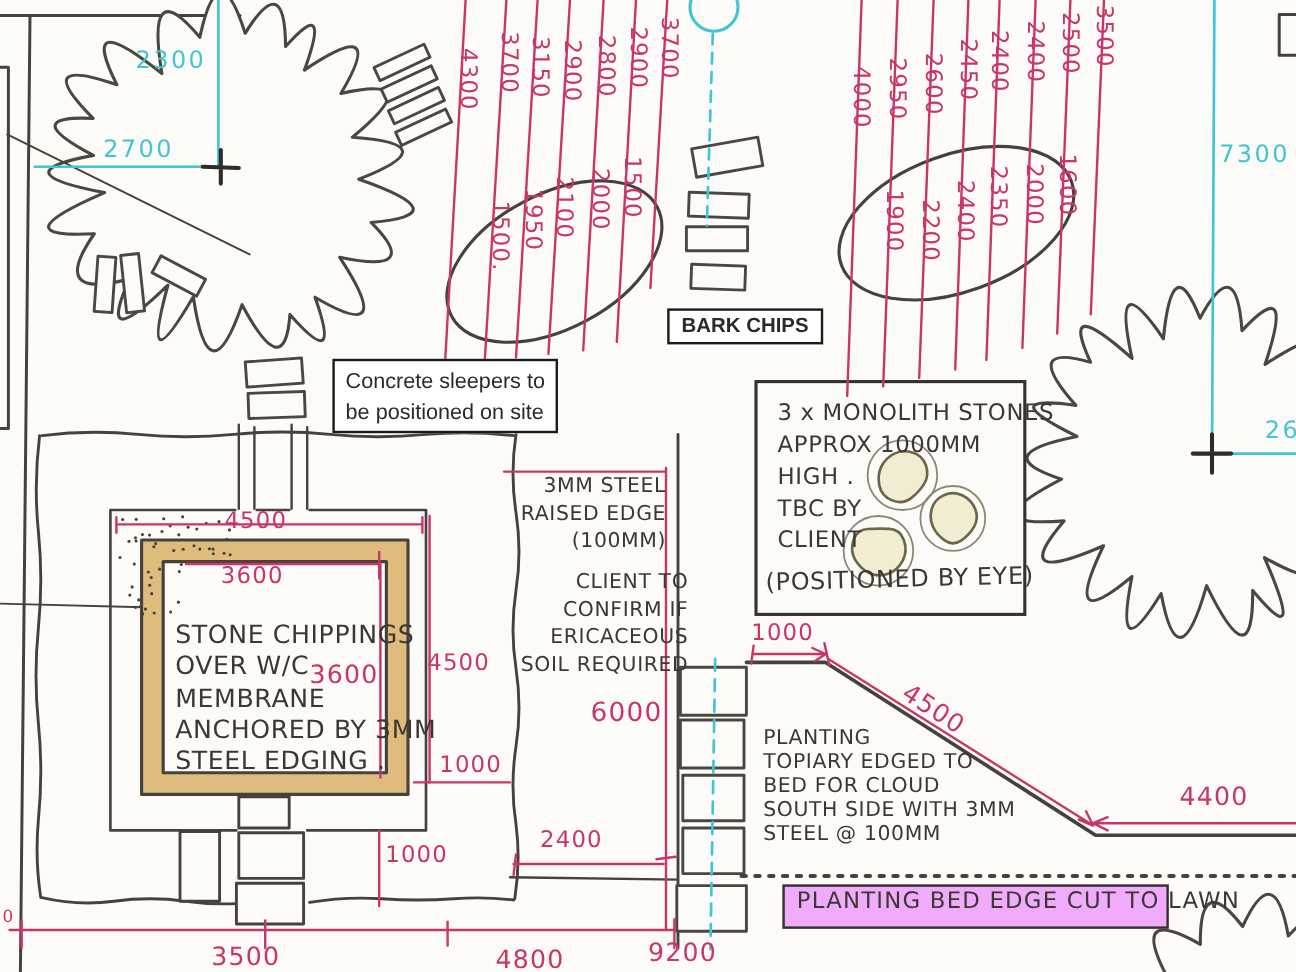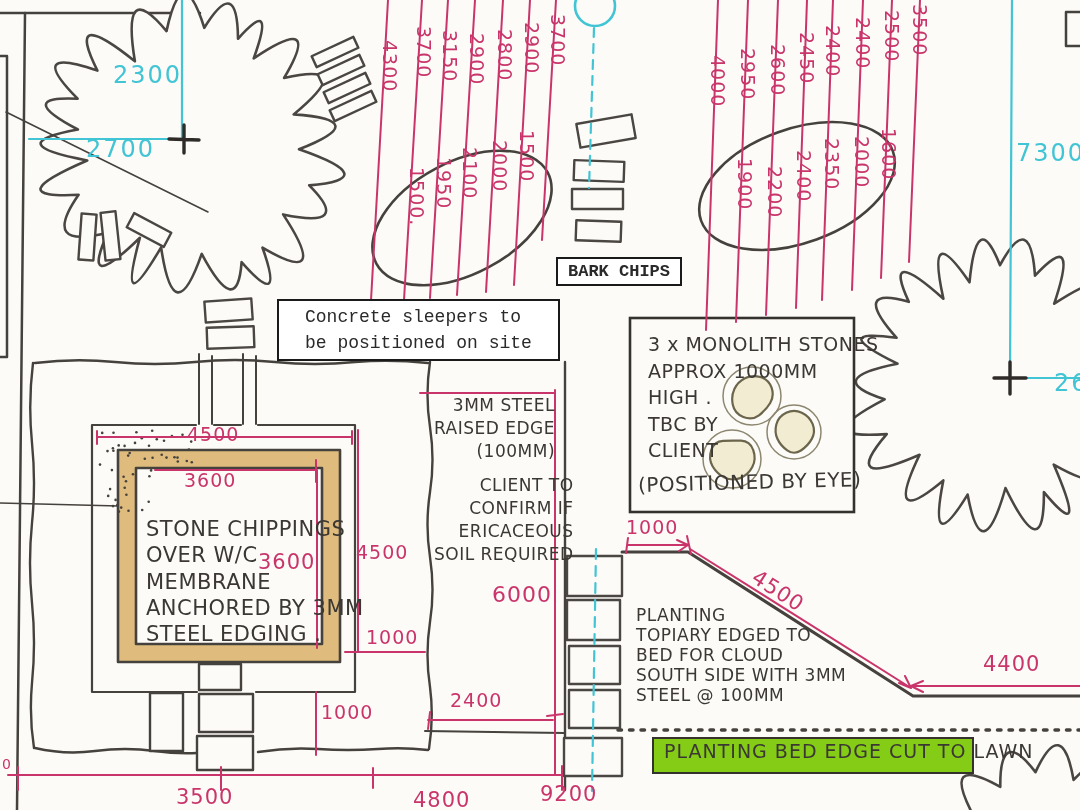--- a/index.html
+++ b/index.html
@@ -1,28 +1,28 @@
 <!DOCTYPE html>
 <html style="--pink: #c9356b; --cyan: #41c4d4; --ink: #45413c; --tan: #dfbc7e; --stone_fill: #f2ecd2; --paper: #fcfbf8;"><head>
 <meta charset="utf-8">
 <style>
   html,body{margin:0;padding:0;background:#e8e6e2;}
   #stage{position:relative;width:1080px;height:810px;overflow:hidden;background:var(--paper,#fcfbf8);
          font-family:"DejaVu Sans",sans-serif;}
   svg{position:absolute;left:0;top:0;}
   .lb{position:absolute;white-space:nowrap;line-height:1.05;}
   .pk{color:var(--pink,#c9356b);font-size:19px;letter-spacing:1px;}
-  .cyt{color:var(--cyan,#41c4d4);font-size:24px;letter-spacing:2px;margin-top:23px;}
+  .cyt{color:var(--cyan,#41c4d4);font-size:20px;letter-spacing:2px;}
   .rot90{transform:rotate(90deg);transform-origin:0 0;}
   .hand{color:#3b3834;letter-spacing:.5px;}
   .note{line-height:1.35;font-size:17px;text-align:right;}
   .typedbox{position:absolute;background:#fff;border:2px solid #1a1a1a;color:#2a2a2a;
-            font-family:Liberation Mono, monospace;}
+            font-family:Liberation Sans, sans-serif;}
   .bark{font-weight:bold;font-size:17px;padding:3px 10px;}
-  .sleep{font-size:18px;line-height:1.45;padding:3px 26px;}
+  .sleep{font-size:18px;line-height:1.45;padding:3px 9px;}
   .mono-line{line-height:1.4;font-size:19px;}
   .small0{font-size:14px;}
 </style>
 </head>
 <body>
 
 <div id="stage">
 
 <svg width="1080" height="810" viewBox="0 0 1080 810">
 
@@ -275,15 +275,15 @@
 </div>
 
 <div class="lb hand" style="left:636px;top:605px;font-size:17px;line-height:1.18">
   <div>PLANTING</div>
   <div>TOPIARY EDGED TO</div>
   <div>BED FOR CLOUD</div>
   <div>SOUTH SIDE WITH 3MM</div>
   <div>STEEL @ 100MM</div>
 </div>
 
-<div class="lb hand" style="left:652px;top:737px;width:308px;height:30px;border:2.5px solid #35322e;background:#84cc16;font-size:19px;padding:3px 0 0 10px;letter-spacing:1px">PLANTING BED EDGE CUT TO LAWN</div>
+<div class="lb hand" style="left:652px;top:737px;width:308px;height:30px;border:2.5px solid #35322e;background:#f0abfc;font-size:19px;padding:3px 0 0 10px;letter-spacing:1px">PLANTING BED EDGE CUT TO LAWN</div>
 
 </div>
 
 </body></html>

